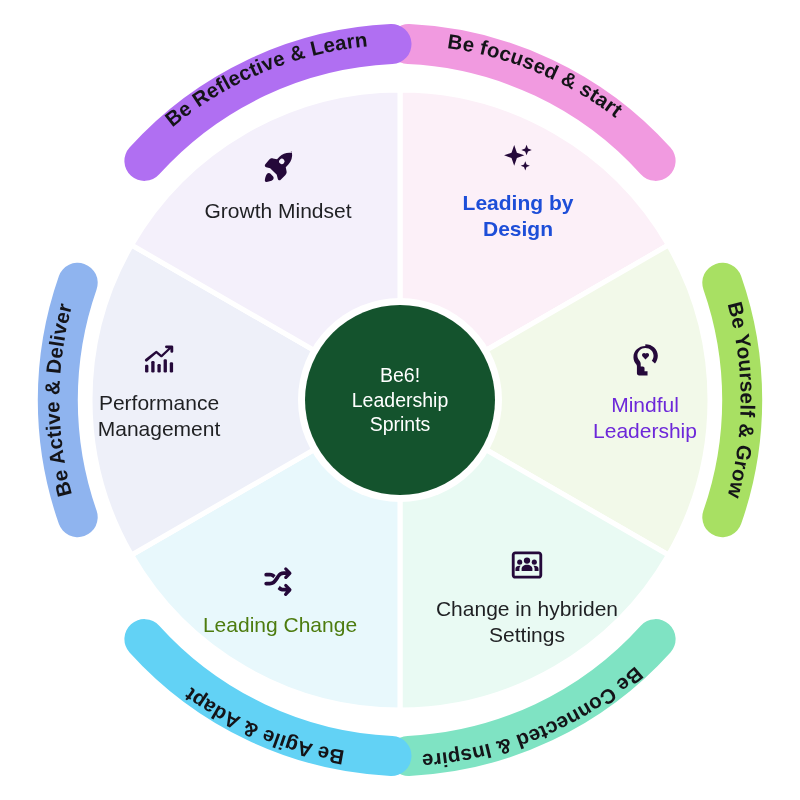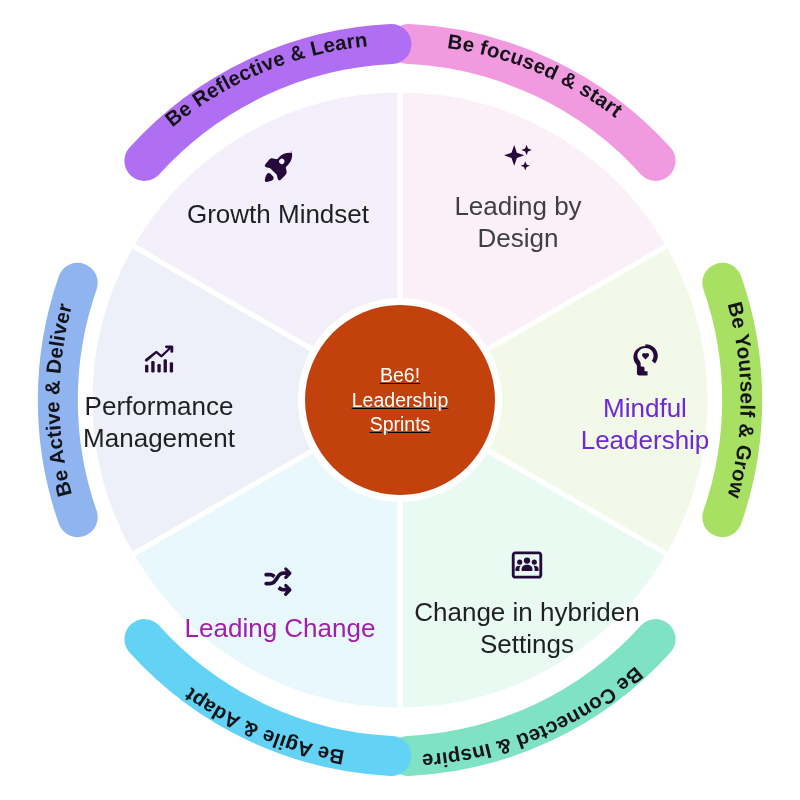--- a/index.html
+++ b/index.html
@@ -57,21 +57,21 @@
     height: 38px;
     color: #25093a;
   }
   .seg-icon svg {
     display: block;
     width: 100%;
     height: 100%;
     fill: currentColor;
   }
   .seg-label {
-    font-size: 26px;
+    font-size: 21px;
     font-weight: 500;
     line-height: 1.24;
     color: #1f2023;
     white-space: pre-line;
   }
 
   
   #seg-0-content { left: 518px; top: 140px; }   
   #seg-1-content { left: 645px; top: 342px; }   
   #seg-2-content { left: 527px; top: 546px; }   
@@ -165,21 +165,21 @@
   </svg>
 
   <div class="seg-content" id="seg-0-content">
     <span class="seg-icon" style="color: rgb(37, 9, 58);">
       <svg viewBox="0 0 24 24">
           <path d="M9.6 3.2 11.3 8 16 9.7 11.3 11.4 9.6 16.2 7.9 11.4 3.2 9.7 7.9 8 Z"></path>
           <path d="M17.4 3 18.3 5.4 20.7 6.3 18.3 7.2 17.4 9.6 16.5 7.2 14.1 6.3 16.5 5.4 Z"></path>
           <path d="M16.6 13.4 17.4 15.5 19.5 16.3 17.4 17.1 16.6 19.2 15.8 17.1 13.7 16.3 15.8 15.5 Z"></path>
         </svg>
     </span>
-    <div class="seg-label" style="color: #404040;">Leading by
+    <div class="seg-label" style="color: #1d4ed8; font-weight: bold;">Leading by
 Design</div>
   </div>
 
   <div class="seg-content" id="seg-1-content">
     <span class="seg-icon" style="color: rgb(37, 9, 58);">
       <svg viewBox="0 0 24 24">
           <path d="M12.2 2.6C8 2.6 4.7 5.7 4.7 9.6c0 1.9.8 3.3 1.6 4.3.4.5.6.9.6 1.4v4.4c0 .8.6 1.4 1.4 1.4h5.3v-2.7h-1.9v-1.9c0-.6-.5-1.1-1.1-1.1H9.3v-1.3c0-1-.4-1.9-1.1-2.7-.6-.7-1-1.6-1-2.8 0-2.6 2.3-4.8 5-4.8 2.9 0 5.2 2.1 5.2 4.9 0 1.3-.5 2.3-1.1 3.1l2 1.8c1-1.2 1.8-2.9 1.8-4.9 0-4.2-3.5-7.3-7.9-7.3z"></path>
           <path d="M12.3 7.3c-.5-.5-1.3-.5-1.8 0-.5.5-.5 1.3 0 1.8l1.8 1.9 1.9-1.9c.5-.5.5-1.3 0-1.8-.5-.5-1.3-.5-1.8 0l-.1.1z"></path>
         </svg>
     </span>
@@ -204,21 +204,21 @@
   </div>
 
   <div class="seg-content" id="seg-3-content">
     <span class="seg-icon" style="color: rgb(37, 9, 58);">
       <svg viewBox="0 0 24 24">
           <path d="M16.3 3.6a1 1 0 0 0-1.5 1.3l.9 1h-1.4c-1.9 0-3.3 1-4.3 2.4l-.6.9-1 1.4c-.8 1.2-1.6 1.8-2.8 1.8H3.3a1.2 1.2 0 0 0 0 2.4h2.3c2.2 0 3.6-1.2 4.7-2.8l1-1.5.5-.8c.8-1.1 1.5-1.5 2.5-1.5h1.4l-.9 1a1 1 0 0 0 1.5 1.3l2.6-2.6a1.1 1.1 0 0 0 0-1.6l-2.6-2.7z"></path>
           <path d="M5.6 9.2H3.3a1.2 1.2 0 0 1 0-2.4h2.3c1.5 0 2.7.6 3.6 1.5l-1.4 2c-.6-.7-1.3-1.1-2.2-1.1z"></path>
           <path d="M16.3 14a1 1 0 0 0-1.5 1.3l.9 1h-1.4c-1 0-1.7-.4-2.4-1.3l-1.4 2c1 1.1 2.2 1.7 3.8 1.7h1.4l-.9 1a1 1 0 0 0 1.5 1.4l2.6-2.7a1.1 1.1 0 0 0 0-1.6L16.3 14z"></path>
         </svg>
     </span>
-    <div class="seg-label" style="color: #a21caf;">Leading Change</div>
+    <div class="seg-label" style="color: #4d7c0f;">Leading Change</div>
   </div>
 
   <div class="seg-content" id="seg-4-content">
     <span class="seg-icon" style="color: rgb(37, 9, 58);">
       <svg viewBox="0 0 24 24">
           <path d="M21 4.3a.9.9 0 0 0-.9-.9h-3.4a.9.9 0 0 0 0 1.8h1.2l-4.4 4.1-2.6-2.2a.9.9 0 0 0-1.2 0L3.4 12a.9.9 0 1 0 1.2 1.4l5.7-4.9 2.6 2.2c.3.3.9.3 1.2 0l5.1-4.8v1.3a.9.9 0 0 0 1.8 0V4.3z"></path>
           <rect x="3.2" y="15.6" width="2.1" height="4.9" rx=".8"></rect>
           <rect x="7.1" y="13.3" width="2.1" height="7.2" rx=".8"></rect>
           <rect x="11" y="15.2" width="2.1" height="5.3" rx=".8"></rect>
           <rect x="14.9" y="12.1" width="2.1" height="8.4" rx=".8"></rect>
@@ -232,19 +232,19 @@
   <div class="seg-content" id="seg-5-content">
     <span class="seg-icon" style="color: rgb(37, 9, 58);">
       <svg viewBox="0 0 24 24">
           <path d="M20.8 3.2c-2.9-.5-5.8.3-7.9 2.4l-1.5 1.5-2.6-.5c-.8-.2-1.7.1-2.3.7L4 10.3c-.6.6-.3 1.6.5 1.8l2.6.7.1.1 3.9 3.9.1.1.7 2.6c.2.8 1.2 1.1 1.8.5l3-3c.6-.6.9-1.5.7-2.3l-.5-2.6 1.5-1.5c2.1-2.1 2.9-5 2.4-7.9a1 1 0 0 0-.8-.8zM15.7 9.6a1.7 1.7 0 1 1-2.4-2.4 1.7 1.7 0 0 1 2.4 2.4z"></path>
           <path d="M7.3 16.3c-.6-.6-1.6-.6-2.2 0-.9.9-1.3 3.2-1.4 4.1-.1.6.4 1.1 1 1 .9-.1 3.2-.5 4.1-1.4.6-.6.6-1.6 0-2.2l-1.5-1.5z"></path>
         </svg>
     </span>
     <div class="seg-label" style="color: rgb(31, 32, 35);">Growth Mindset</div>
   </div>
 
-  <div id="center-hub" style="background: #c2410c; text-decoration: underline;">
+  <div id="center-hub" style="background: #14532d;">
     <div id="center-hub-label" style="color: rgb(255, 255, 255);">Be6!
 Leadership
 Sprints</div>
   </div>
 
 </div>
 
 </body></html>

